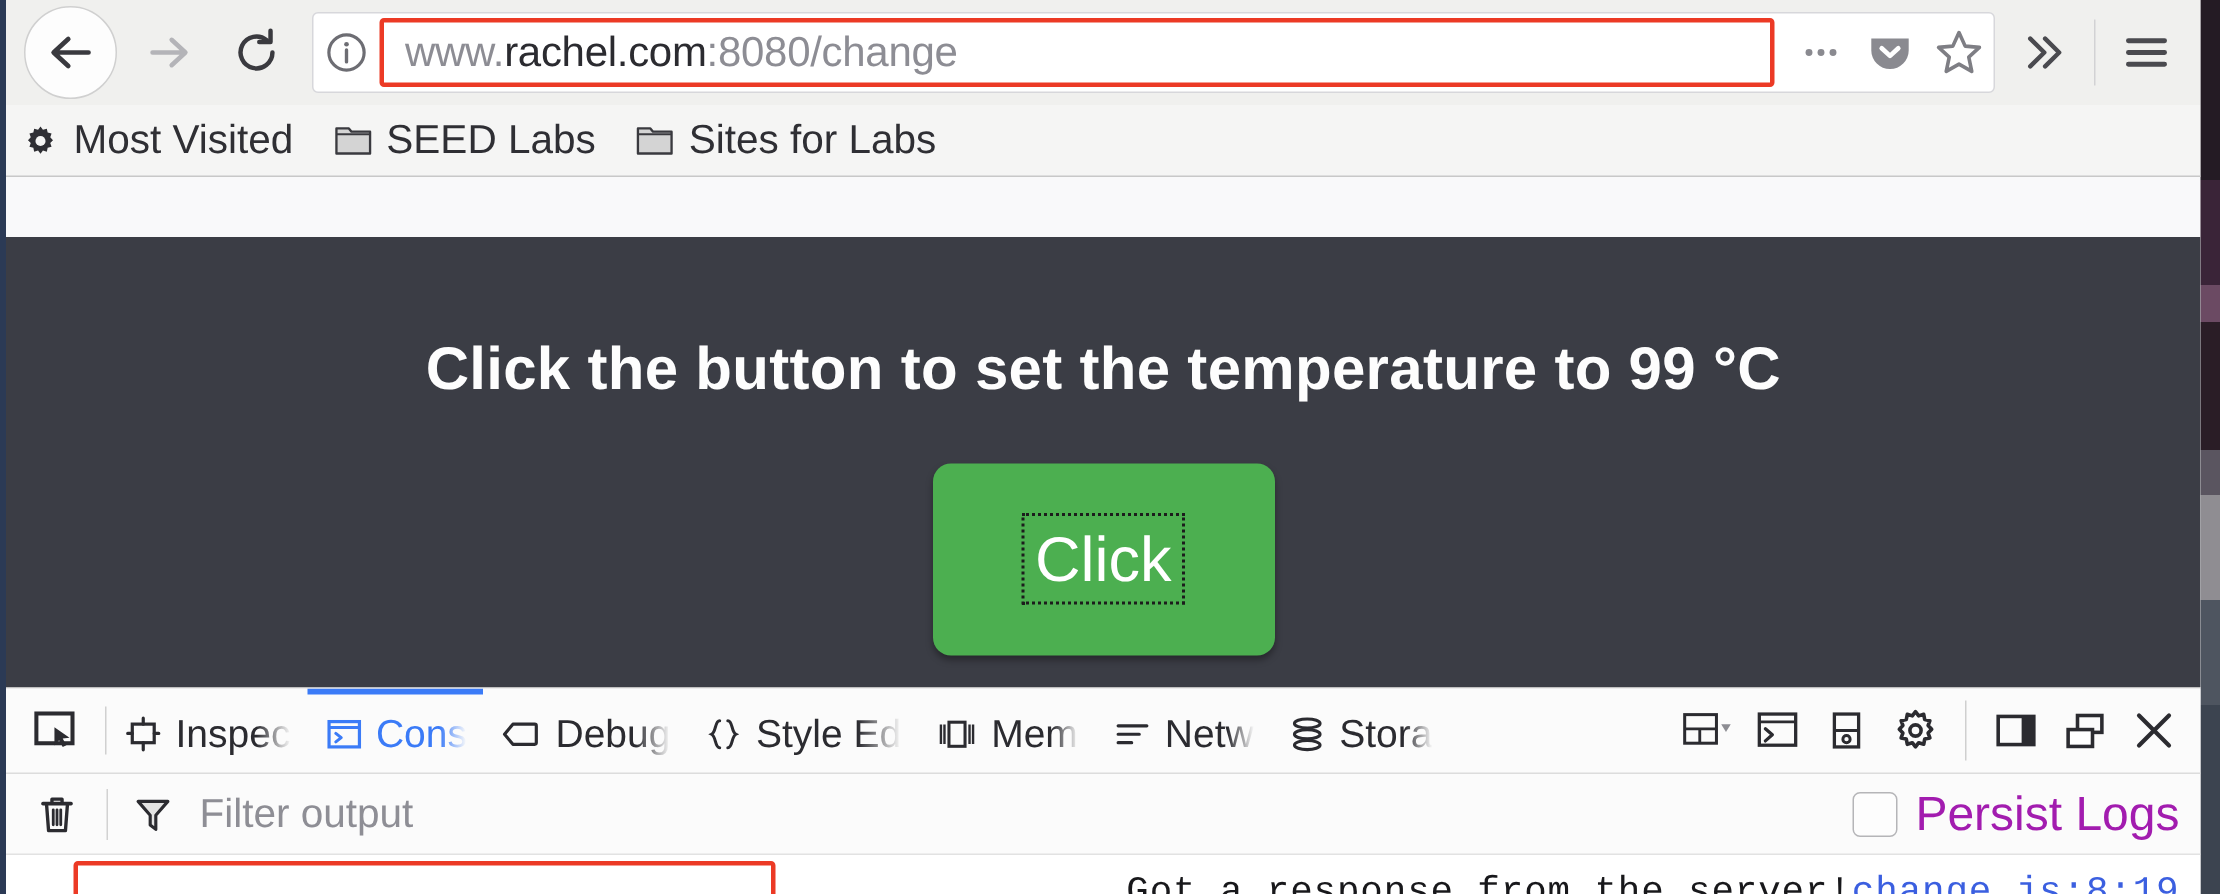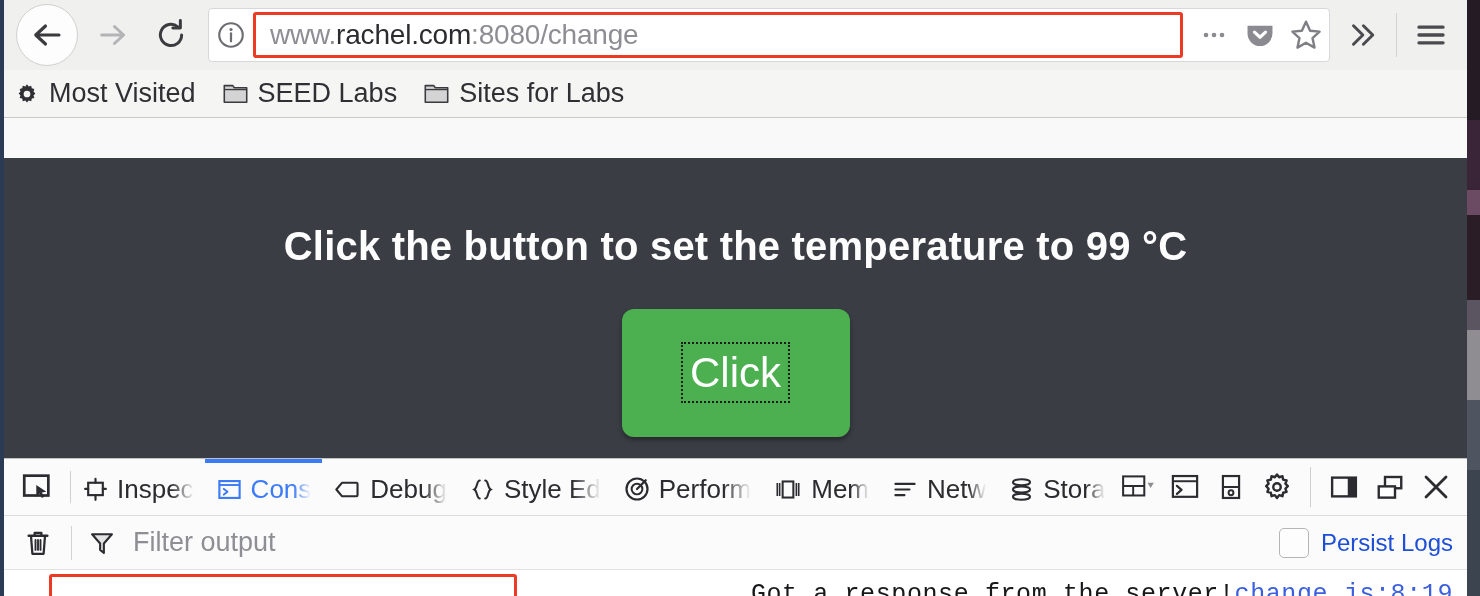--- a/index.html
+++ b/index.html
@@ -290,21 +290,21 @@
     gap: 12px;
     padding-right: 14px;
     flex: 0 0 auto;
   }
   #persist-logs-checkbox {
     width: 30px; height: 30px;
     border: 1.5px solid #b5b5b8;
     border-radius: 5px;
     background: #fdfdfd;
   }
-  #persist-logs-label { font-size: 24px; color: #1d4ed8; white-space: nowrap; }
+  #persist-logs-label { font-size: 32px; color: #a21caf; white-space: nowrap; }
 
   
   #console-output { position: relative; background: #ffffff; height: 66px; }
   .console-row {
     display: flex;
     align-items: center;
     justify-content: flex-end;
     height: 48px;
     padding: 0 14px 0 58px;
     margin-left: 8px;
@@ -487,28 +487,20 @@
         </div>
 
         <div class="devtool-tab">
           <svg width="27" height="27" viewBox="0 0 24 24">
             <path d="M9.6 4 C6.6 4 7.6 10.6 4.8 12 C7.6 13.4 6.6 20 9.6 20" fill="none" stroke="#2b2b30" stroke-width="1.8" stroke-linecap="round"></path>
             <path d="M14.4 4 C17.4 4 16.4 10.6 19.2 12 C16.4 13.4 17.4 20 14.4 20" fill="none" stroke="#2b2b30" stroke-width="1.8" stroke-linecap="round"></path>
           </svg>
           <span class="tab-label">Style Ed</span>
         </div>
 
-        <div class="devtool-tab">
-          <svg width="28" height="28" viewBox="0 0 24 24">
-            <circle cx="12" cy="12" r="9" fill="none" stroke="#2b2b30" stroke-width="1.9"></circle>
-            <circle cx="12" cy="12" r="4.6" fill="none" stroke="#2b2b30" stroke-width="1.7"></circle>
-            <path d="M12 12 L19.5 4.5" stroke="#2b2b30" stroke-width="1.9" stroke-linecap="round"></path>
-          </svg>
-          <span class="tab-label">Perform</span>
-        </div>
 
         <div class="devtool-tab">
           <svg width="30" height="27" viewBox="0 0 28 24">
             <rect x="9" y="4.5" width="10" height="15" fill="none" stroke="#2b2b30" stroke-width="1.9"></rect>
             <path d="M6.2 6 V18 M4 6 V18 M21.8 6 V18 M24 6 V18" stroke="#2b2b30" stroke-width="1.5"></path>
           </svg>
           <span class="tab-label">Mem</span>
         </div>
 
         <div class="devtool-tab">

